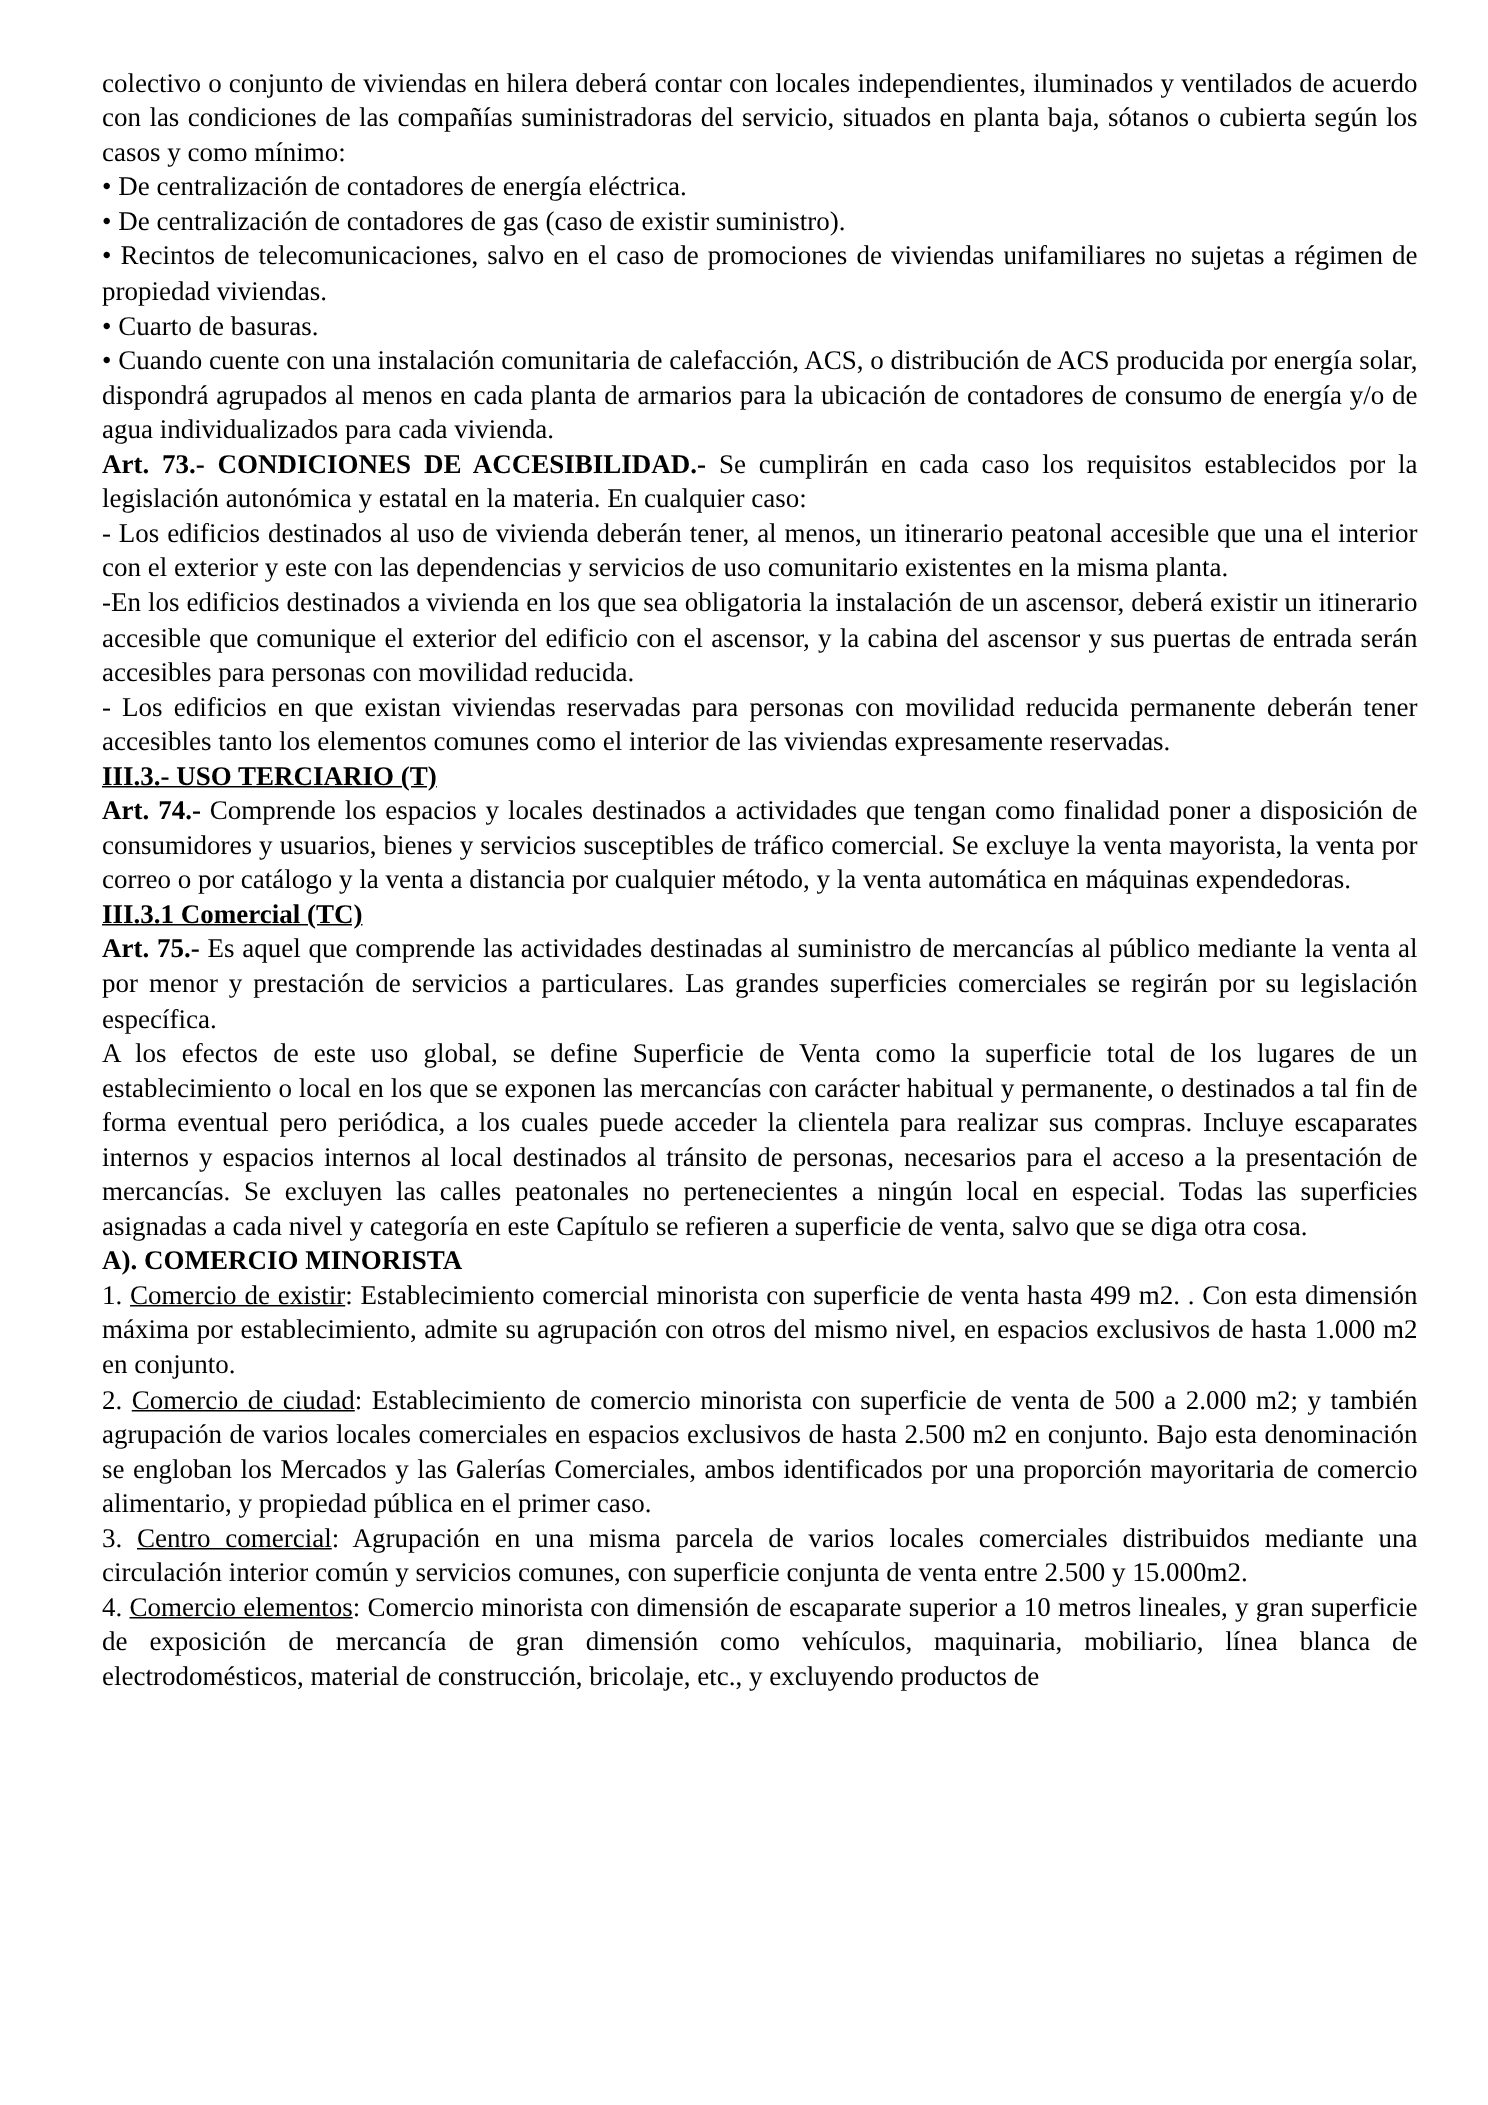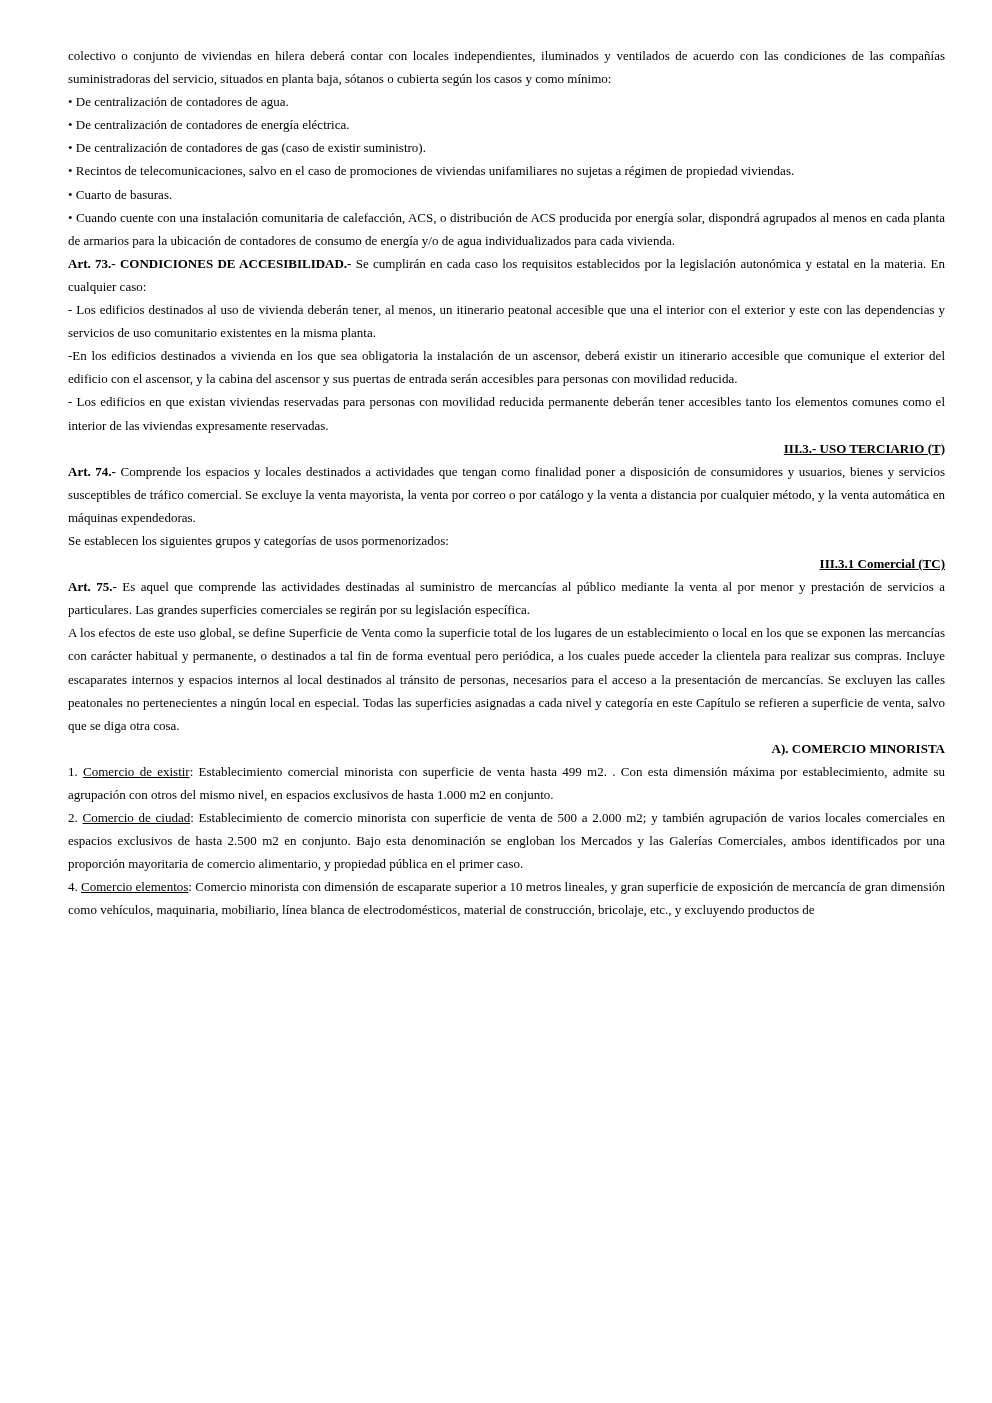--- a/index.html
+++ b/index.html
@@ -16,48 +16,47 @@
   }
   .page {
     position: relative;
     width: 992px;
     height: 1403px;
     background: #ffffff;
     box-sizing: border-box;
     padding: 44px 47px 0 68px;
   }
   .doc-body {
-    font-size: 13px;
+    font-size: 18px;
     line-height: 23.1px;
     text-align: justify;
     text-justify: inter-word;
     width: 877px;
   }
   p {
     margin: 0;
     padding: 0;
     text-align: justify;
   }
   .b { font-weight: bold; }
   .u { text-decoration: underline; }
   .bu { font-weight: bold; text-decoration: underline; }
   .bullet-line {
     text-align: justify;
   }
-  .nojust { text-align: right; }
+  .nojust { text-align: left; }
 </style>
 </head>
 <body>
 
 <div class="page">
   <div class="doc-body">
 
     <p>colectivo o conjunto de viviendas en hilera deberá contar con locales independientes, iluminados y ventilados de acuerdo con las condiciones de las compañías suministradoras del servicio, situados en planta baja, sótanos o cubierta según los casos y como mínimo:</p>
 
-    <p class="bullet-line">• De centralización de contadores de agua.</p>
 
     <p class="bullet-line">• De centralización de contadores de energía eléctrica.</p>
 
     <p class="bullet-line">• De centralización de contadores de gas (caso de existir suministro).</p>
 
     <p class="bullet-line">• Recintos de telecomunicaciones, salvo en el caso de promociones de viviendas unifamiliares no sujetas a régimen de propiedad viviendas.</p>
 
     <p class="bullet-line">• Cuarto de basuras.</p>
 
     <p class="bullet-line">• Cuando cuente con una instalación comunitaria de calefacción, ACS, o distribución de ACS producida por energía solar, dispondrá agrupados al menos en cada planta de armarios para la ubicación de contadores de consumo de energía y/o de agua individualizados para cada vivienda.</p>
@@ -68,31 +67,31 @@
     <p>- Los edificios destinados al uso de vivienda deberán tener, al menos, un itinerario peatonal accesible que una el interior con el exterior y este con las dependencias y servicios de uso comunitario existentes en la misma planta.</p>
 
     <p>-En los edificios destinados a vivienda en los que sea obligatoria la instalación de un ascensor, deberá existir un itinerario accesible que comunique el exterior del edificio con el ascensor, y la cabina del ascensor y sus puertas de entrada serán accesibles para personas con movilidad reducida.</p>
 
     <p>- Los edificios en que existan viviendas reservadas para personas con movilidad reducida permanente deberán tener accesibles tanto los elementos comunes como el interior de las viviendas expresamente reservadas.</p>
 
     <p class="nojust"><span class="bu">III.3.- USO TERCIARIO (T)</span></p>
 
     <p><span class="b">Art. 74.-</span><span> Comprende los espacios y locales destinados a actividades que tengan como finalidad poner a disposición de consumidores y usuarios, bienes y servicios susceptibles de tráfico comercial. Se excluye la venta mayorista, la venta por correo o por catálogo y la venta a distancia por cualquier método, y la venta automática en máquinas expendedoras.</span></p>
 
-    <p>Se establecen los siguientes grupos y categorías de usos pormenorizados:</p>
 
     <p class="nojust"><span class="bu">III.3.1 Comercial (TC)</span></p>
 
     <p><span class="b">Art. 75.-</span><span> Es aquel que comprende las actividades destinadas al suministro de mercancías al público mediante la venta al por menor y prestación de servicios a particulares. Las grandes superficies comerciales se regirán por su legislación específica.</span></p>
 
     <p>A los efectos de este uso global, se define Superficie de Venta como la superficie total de los lugares de un establecimiento o local en los que se exponen las mercancías con carácter habitual y permanente, o destinados a tal fin de forma eventual pero periódica, a los cuales puede acceder la clientela para realizar sus compras. Incluye escaparates internos y espacios internos al local destinados al tránsito de personas, necesarios para el acceso a la presentación de mercancías. Se excluyen las calles peatonales no pertenecientes a ningún local en especial. Todas las superficies asignadas a cada nivel y categoría en este Capítulo se refieren a superficie de venta, salvo que se diga otra cosa.</p>
 
     <p class="nojust"><span class="b">A). COMERCIO MINORISTA</span></p>
 
     <p><span>1. </span><span class="u">Comercio de existir</span><span>: Establecimiento comercial minorista con superficie de venta hasta 499 m2. . Con esta dimensión máxima por establecimiento, admite su agrupación con otros del mismo nivel, en espacios exclusivos de hasta 1.000 m2 en conjunto.</span></p>
 
     <p><span>2. </span><span class="u">Comercio de ciudad</span><span>: Establecimiento de comercio minorista con superficie de venta de 500 a 2.000 m2; y también agrupación de varios locales comerciales en espacios exclusivos de hasta 2.500 m2 en conjunto. Bajo esta denominación se engloban los Mercados y las Galerías Comerciales, ambos identificados por una proporción mayoritaria de comercio alimentario, y propiedad pública en el primer caso.</span></p>
 
+    <p><span>3. </span><span class="u">Centro comercial</span><span>: Agrupación en una misma parcela de varios locales comerciales distribuidos mediante una circulación interior común y servicios comunes, con superficie conjunta de venta entre 2.500 y 15.000m2.</span></p>
 
     <p><span>4. </span><span class="u">Comercio elementos</span><span>: Comercio minorista con dimensión de escaparate superior a 10 metros lineales, y gran superficie de exposición de mercancía de gran dimensión como vehículos, maquinaria, mobiliario, línea blanca  de  electrodomésticos,   material   de construcción, bricolaje, etc., y excluyendo productos de</span></p>
 
   </div>
 </div>
 
 </body></html>

